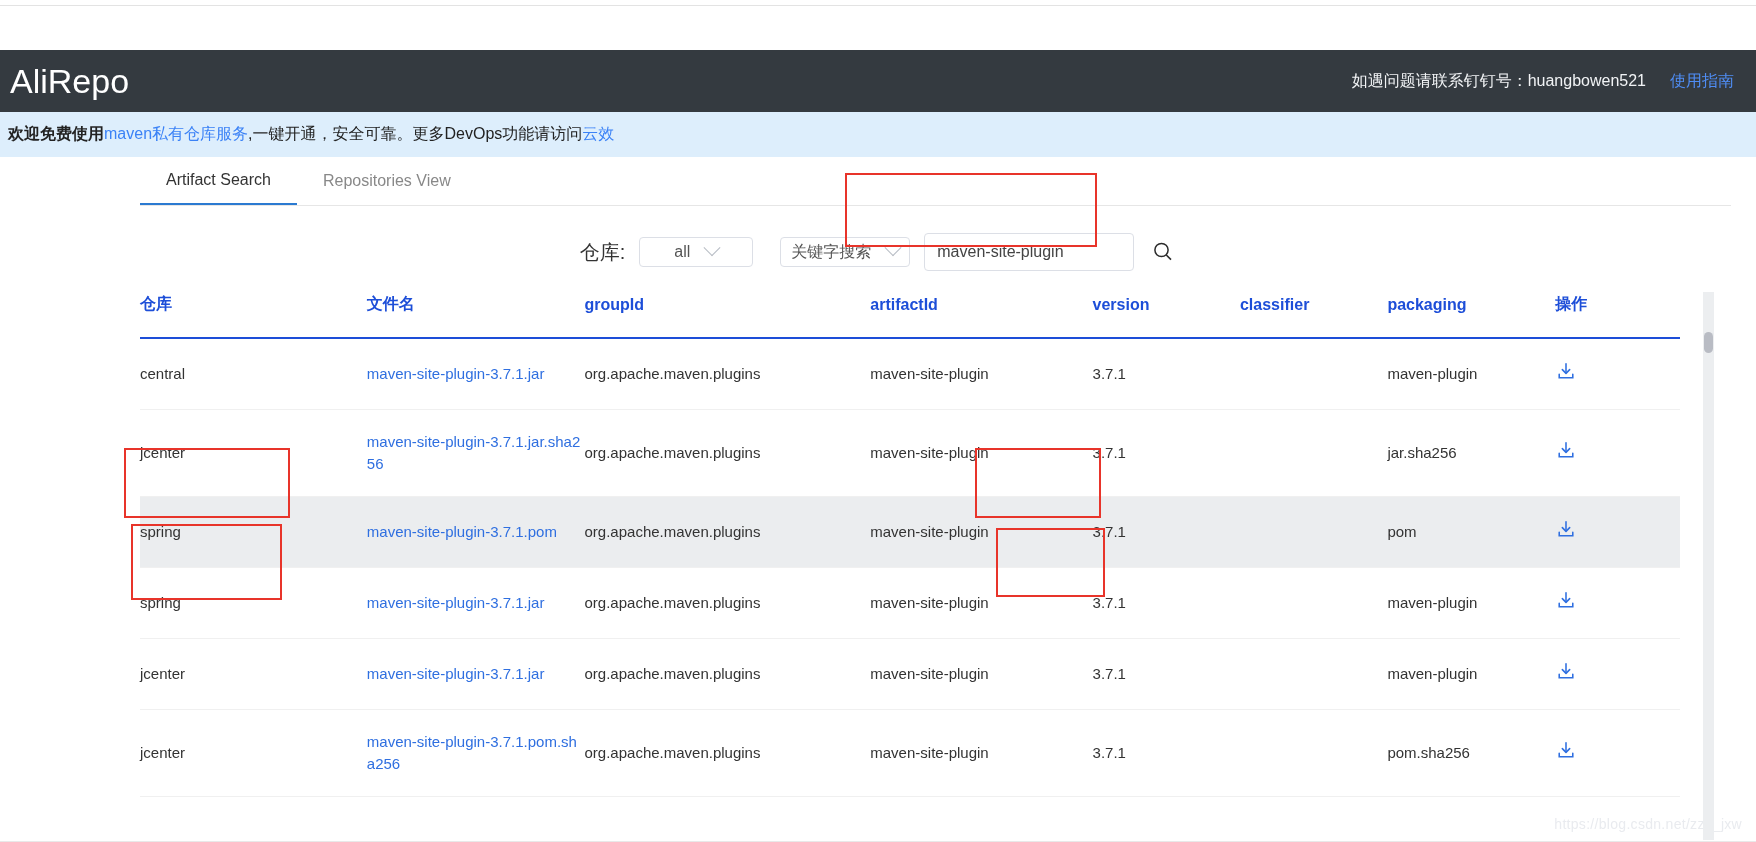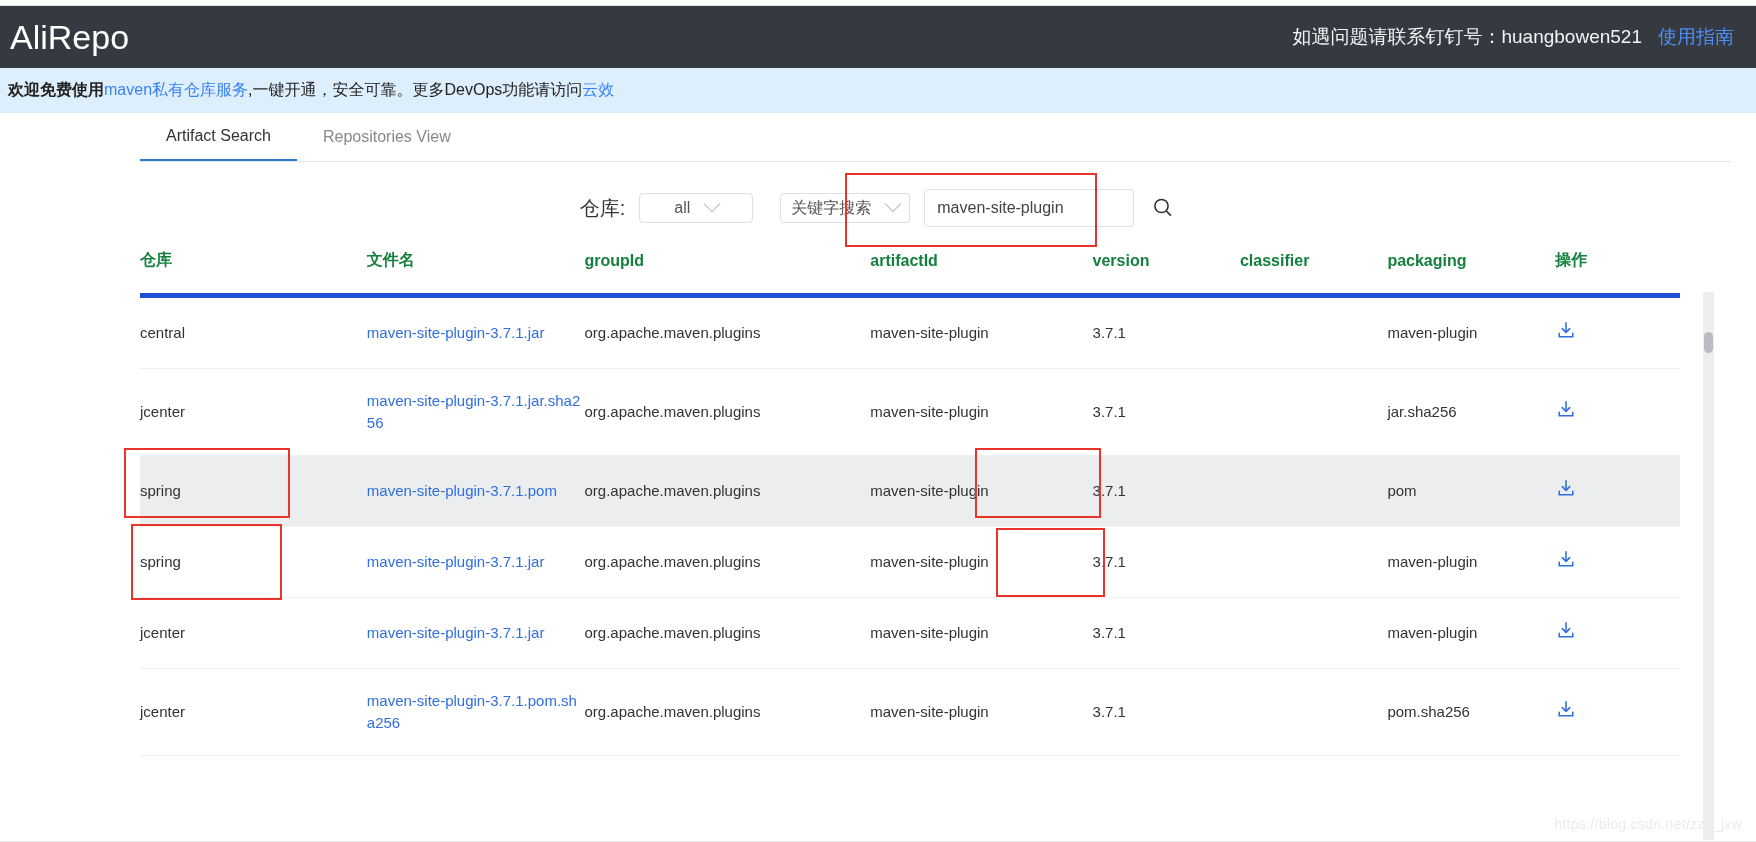--- a/index.html
+++ b/index.html
@@ -23,34 +23,36 @@
     border-bottom: 1px solid #e3e3e3;
   }
   .header {
     height: 62px;
     background: #343a40;
     display: flex;
     align-items: center;
     justify-content: space-between;
     padding: 0 22px 0 10px;
     box-sizing: border-box;
+    margin-top: 44px;
   }
   .brand {
     color: #ffffff;
     font-size: 34px;
     letter-spacing: 0px;
     font-weight: 400;
     line-height: 1;
   }
   .header-right {
     display: flex;
     align-items: center;
-    font-size: 19px;
+    font-size: 16px;
     color: #e9ecef;
     white-space: nowrap;
+    gap: 8px;
   }
   .header-right .contact { color: #f1f3f5; }
   .header-right .guide {
     color: #4f8df5;
     margin-left: 16px;
     cursor: pointer;
     text-decoration: none;
   }
 
   
@@ -173,23 +175,23 @@
   }
   table.grid {
     width: 1540px;
     border-collapse: collapse;
     table-layout: fixed;
   }
   table.grid th {
     text-align: left;
     font-size: 16px;
     font-weight: bold;
-    color: #15803d;
+    color: #1d4ed8;
     padding: 0 0 22px 0;
-    border-bottom: 5px solid #1d4ed8;
+    border-bottom: 2px solid #1d4ed8;
   }
   table.grid td {
     font-size: 15px;
     color: #333;
     padding: 21px 0;
     border-bottom: 1px solid #f0f0f0;
     vertical-align: middle;
     line-height: 22px;
   }
   tr.alt td { background: #ebedef; }

